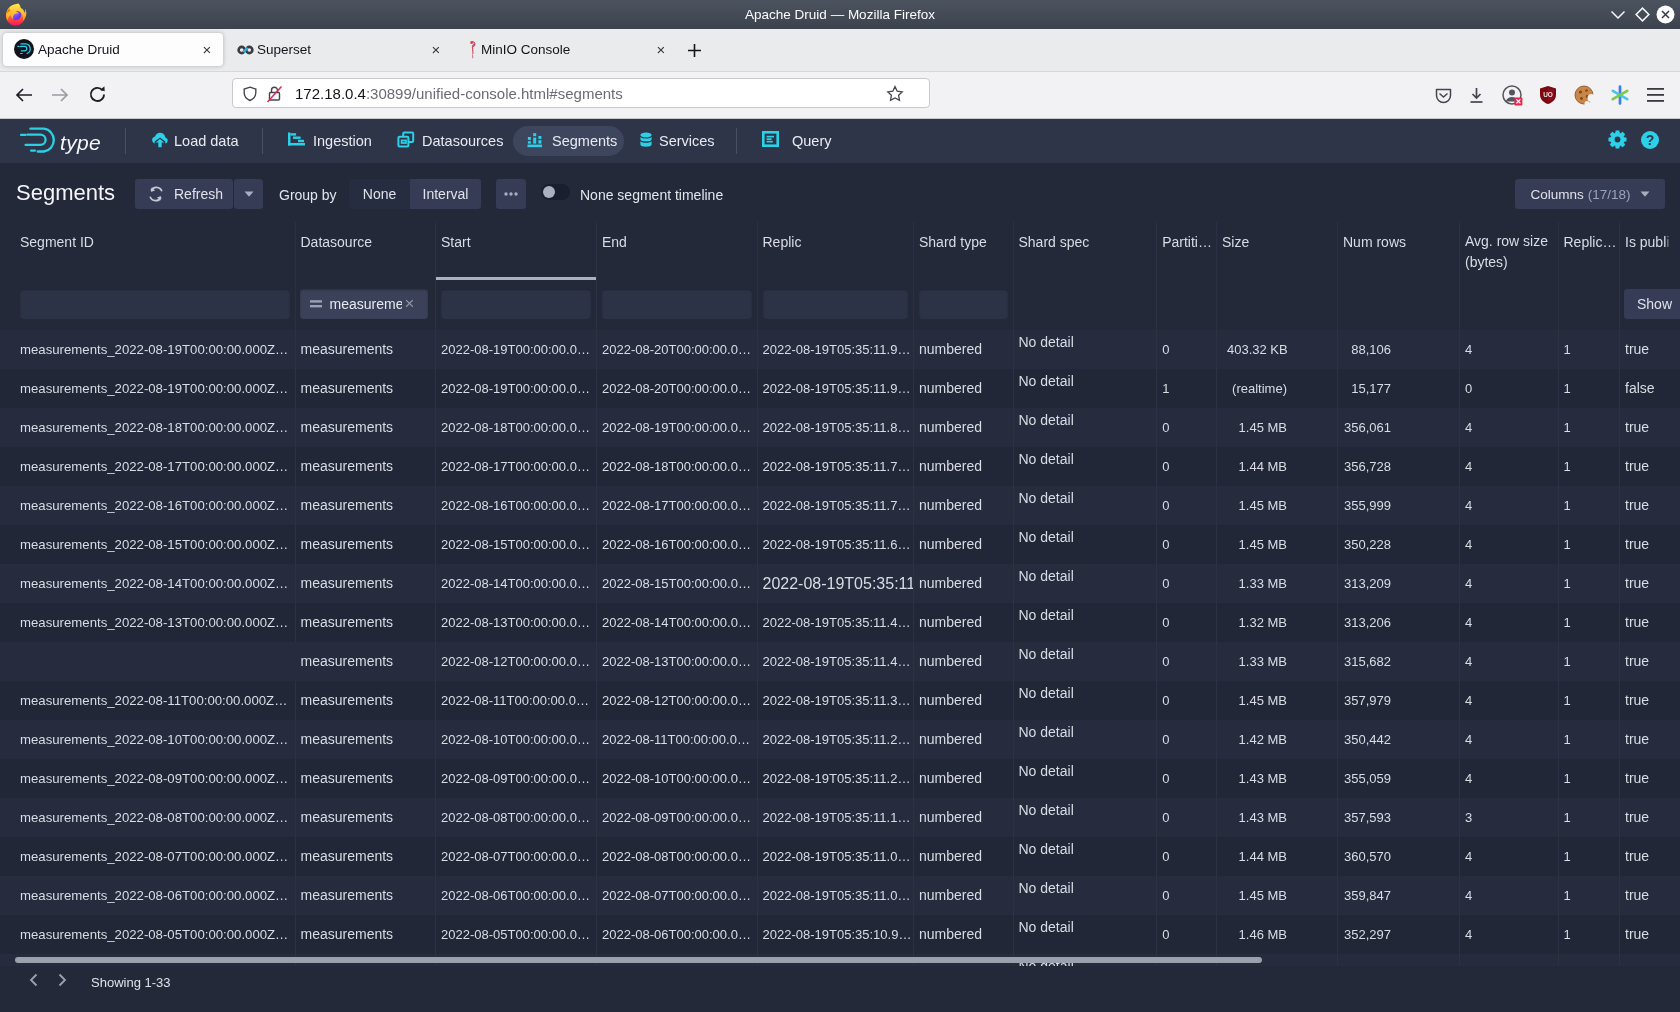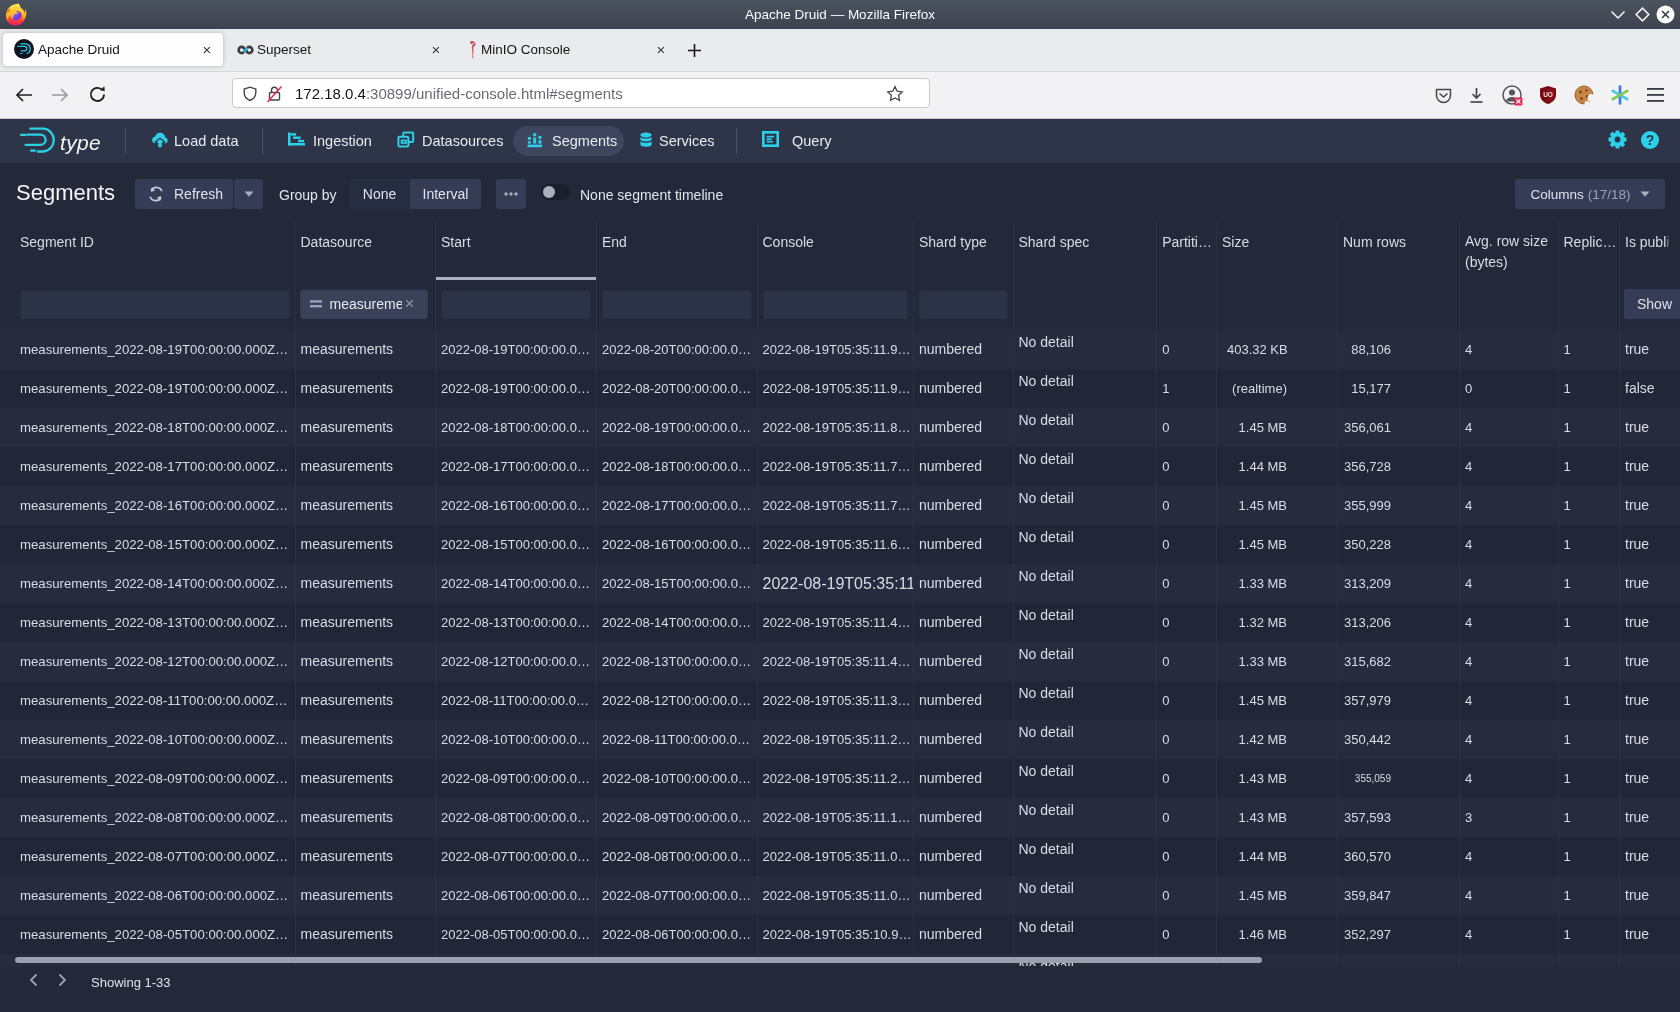--- a/index.html
+++ b/index.html
@@ -332,21 +332,21 @@
       <div class="t">Datasource</div>
     </div>
 <div class="hcell" style="left:597.0px;width:160.5px">
       <div class="t">End</div>
     </div>
 <div class="hcell" style="left:436.0px;width:161.0px">
       <div class="t">Start</div>
       <div style="position:absolute;left:0;right:0;bottom:0;height:3px;background:#a9b1c2"></div>
     </div>
 <div class="hcell" style="left:757.5px;width:156.5px">
-      <div class="t">Console</div>
+      <div class="t">Replic</div>
     </div>
 <div class="hcell" style="left:914.0px;width:99.5px">
       <div class="t">Shard type</div>
     </div>
 <div class="hcell" style="left:1013.5px;width:143.7px">
       <div class="t">Shard spec</div>
     </div>
 <div class="hcell" style="left:1157.2px;width:59.8px">
       <div class="t">Partiti…</div>
     </div>
@@ -513,21 +513,20 @@
       <div class="cell" style="left:914.0px;width:99.5px">numbered</div>
       <div class="cell top" style="left:1013.5px;width:143.7px">No detail</div>
       <div class="cell" style="left:1157.2px;width:59.8px;font-size:13px">0</div>
       <div class="cell" style="left:1217.0px;width:121.0px;font-size:13px"><span class="rbox" style="width:60px;margin-left:5px">1.32 MB</span></div>
       <div class="cell" style="left:1338.0px;width:122.0px;font-size:13px"><span class="rbox" style="width:48px">313,206</span></div>
       <div class="cell" style="left:1460.0px;width:98.5px;font-size:13px">4</div>
       <div class="cell" style="left:1558.5px;width:61.5px;font-size:13px">1</div>
       <div class="cell" style="left:1620.0px;width:120.0px">true</div>
     </div>
 <div class="row odd" style="top:420.0px">
-      <div class="cell" style="left:15.0px;width:280.5px;font-size:13.2px">measurements_2022-08-12T00:00:00.000Z…</div>
       <div class="cell" style="left:295.5px;width:140.5px">measurements</div>
       <div class="cell" style="left:436.0px;width:161.0px;font-size:13px">2022-08-12T00:00:00.0…</div>
       <div class="cell" style="left:597.0px;width:160.5px;font-size:13px">2022-08-13T00:00:00.0…</div>
       <div class="cell" style="left:757.5px;width:156.5px;font-size:13px">2022-08-19T05:35:11.4…</div>
       <div class="cell" style="left:914.0px;width:99.5px">numbered</div>
       <div class="cell top" style="left:1013.5px;width:143.7px">No detail</div>
       <div class="cell" style="left:1157.2px;width:59.8px;font-size:13px">0</div>
       <div class="cell" style="left:1217.0px;width:121.0px;font-size:13px"><span class="rbox" style="width:60px;margin-left:5px">1.33 MB</span></div>
       <div class="cell" style="left:1338.0px;width:122.0px;font-size:13px"><span class="rbox" style="width:48px">315,682</span></div>
       <div class="cell" style="left:1460.0px;width:98.5px;font-size:13px">4</div>
@@ -567,21 +566,21 @@
 <div class="row even" style="top:537.0px">
       <div class="cell" style="left:15.0px;width:280.5px;font-size:13.2px">measurements_2022-08-09T00:00:00.000Z…</div>
       <div class="cell" style="left:295.5px;width:140.5px">measurements</div>
       <div class="cell" style="left:436.0px;width:161.0px;font-size:13px">2022-08-09T00:00:00.0…</div>
       <div class="cell" style="left:597.0px;width:160.5px;font-size:13px">2022-08-10T00:00:00.0…</div>
       <div class="cell" style="left:757.5px;width:156.5px;font-size:13px">2022-08-19T05:35:11.2…</div>
       <div class="cell" style="left:914.0px;width:99.5px">numbered</div>
       <div class="cell top" style="left:1013.5px;width:143.7px">No detail</div>
       <div class="cell" style="left:1157.2px;width:59.8px;font-size:13px">0</div>
       <div class="cell" style="left:1217.0px;width:121.0px;font-size:13px"><span class="rbox" style="width:60px;margin-left:5px">1.43 MB</span></div>
-      <div class="cell" style="left:1338.0px;width:122.0px;font-size:10px"><span class="rbox" style="width:48px">355,059</span></div>
+      <div class="cell" style="left:1338.0px;width:122.0px;font-size:13px"><span class="rbox" style="width:48px">355,059</span></div>
       <div class="cell" style="left:1460.0px;width:98.5px;font-size:13px">4</div>
       <div class="cell" style="left:1558.5px;width:61.5px;font-size:13px">1</div>
       <div class="cell" style="left:1620.0px;width:120.0px">true</div>
     </div>
 <div class="row odd" style="top:576.0px">
       <div class="cell" style="left:15.0px;width:280.5px;font-size:13.2px">measurements_2022-08-08T00:00:00.000Z…</div>
       <div class="cell" style="left:295.5px;width:140.5px">measurements</div>
       <div class="cell" style="left:436.0px;width:161.0px;font-size:13px">2022-08-08T00:00:00.0…</div>
       <div class="cell" style="left:597.0px;width:160.5px;font-size:13px">2022-08-09T00:00:00.0…</div>
       <div class="cell" style="left:757.5px;width:156.5px;font-size:13px">2022-08-19T05:35:11.1…</div>

